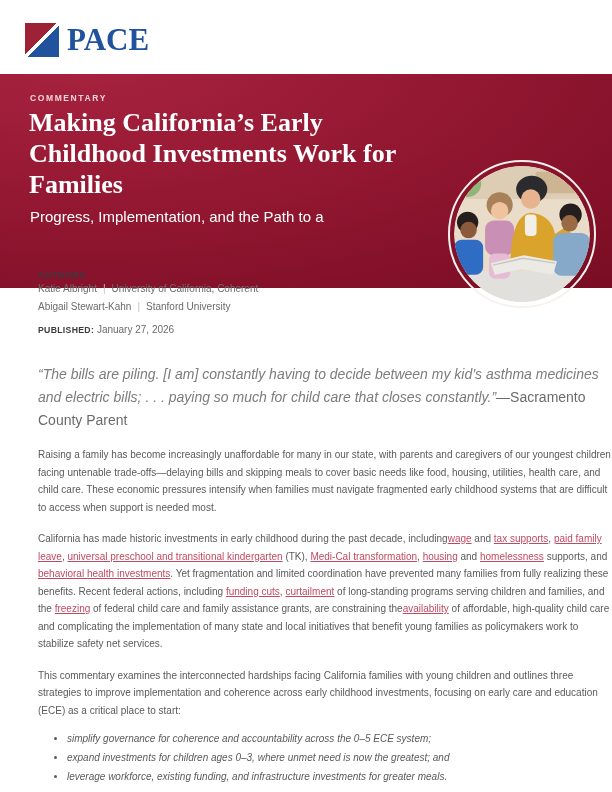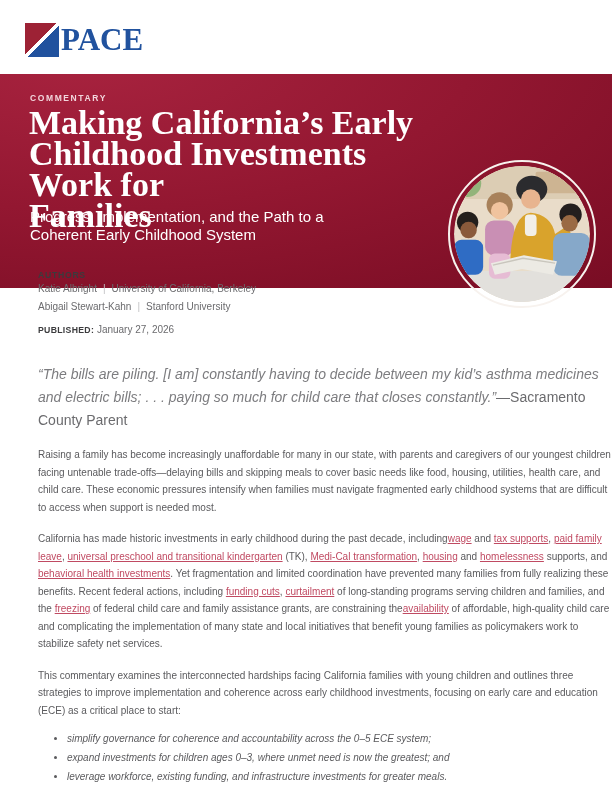--- a/index.html
+++ b/index.html
@@ -1,32 +1,32 @@
 <!DOCTYPE html>
 <html><head>
 <meta charset="utf-8">
 <style>
   html, body { margin:0; padding:0; background:#ffffff; }
   body { font-family:"Liberation Sans", sans-serif; }
   .page { position:relative; width:612px; height:792px; background:#ffffff; overflow:hidden; }
 
   
-  .logo-row { position:absolute; top:23px; left:25px; display:flex; align-items:flex-start; gap:2px; }
+  .logo-row { position:absolute; top:23px; left:25px; display:flex; align-items:flex-start; gap:8px; }
   .logo-mark { width:34px; height:34px;
     background:linear-gradient(135deg, #9d2235 47%, #ffffff 47%, #ffffff 53%, #21529e 53%); }
   .logo-text { font-family:"Liberation Serif", serif; font-weight:bold; font-size:31px;
     color:#21529e; letter-spacing:0px; line-height:34px; }
 
   
   .banner { position:absolute; top:74px; left:0; width:612px; height:214px;
     background:radial-gradient(150% 170% at 14% -8%, #a8233f 0%, #931731 42%, #70091f 100%); }
   .kicker { position:absolute; left:30px; top:19px; font-size:8.5px; font-weight:bold;
     letter-spacing:1.6px; color:#f2d6dc; }
   .banner-title { position:absolute; left:29px; top:33px; width:420px;
-    font-family:"Liberation Serif", serif; font-weight:600; font-size:34px; line-height:31px; color:#ffffff; }
+    font-family:"Liberation Serif", serif; font-weight:600; font-size:26px; line-height:31px; color:#ffffff; }
   .banner-title span { display:block; }
   .banner-subtitle { position:absolute; left:30px; top:134px; width:420px;
     font-size:15px; line-height:17.5px; color:#ffffff; }
   .banner-subtitle span { display:block; }
 
   
   .photo-ring { position:absolute; left:448px; top:86px; width:148px; height:148px;
     border:2px solid #f7f2ee; border-radius:50%; box-sizing:border-box; padding:4px; }
   .photo-circle { width:136px; height:136px; border-radius:50%; overflow:hidden; }
   .photo-circle svg { display:block; }
@@ -57,21 +57,20 @@
 
   <div class="banner">
     <div class="kicker">COMMENTARY</div>
     <div class="banner-title">
       <span>Making California’s Early</span>
       <span>Childhood Investments Work for</span>
       <span>Families</span>
     </div>
     <div class="banner-subtitle">
       <span>Progress, Implementation, and the Path to a</span>
-      <span>Coherent Early Childhood System</span>
     </div>
 
     <div class="photo-ring">
       <div class="photo-circle">
         <svg width="136" height="136" viewBox="0 0 140 140" xmlns="http://www.w3.org/2000/svg">
           <defs>
               <clipPath id="c">
                 <circle cx="70" cy="70" r="70"></circle>
               </clipPath>
             </defs>
@@ -105,21 +104,21 @@
           </g>
         </svg>
       </div>
     </div>
   </div>
 
   <div class="content">
 
     <div class="authors-label">AUTHORS</div>
     <div class="author-line">
-      <span>Katie Albright</span><span class="pipe">|</span><span>University of California, Berkeley</span>
+      <span>Katie Albright</span><span class="pipe">|</span><span>University of California, Coherent</span>
     </div>
     <div class="author-line">
       <span>Abigail Stewart-Kahn</span><span class="pipe">|</span><span>Stanford University</span>
     </div>
 
     <div class="published-row">
       <span class="pub-label">PUBLISHED:</span>
       <span>January 27, 2026</span>
     </div>
 

